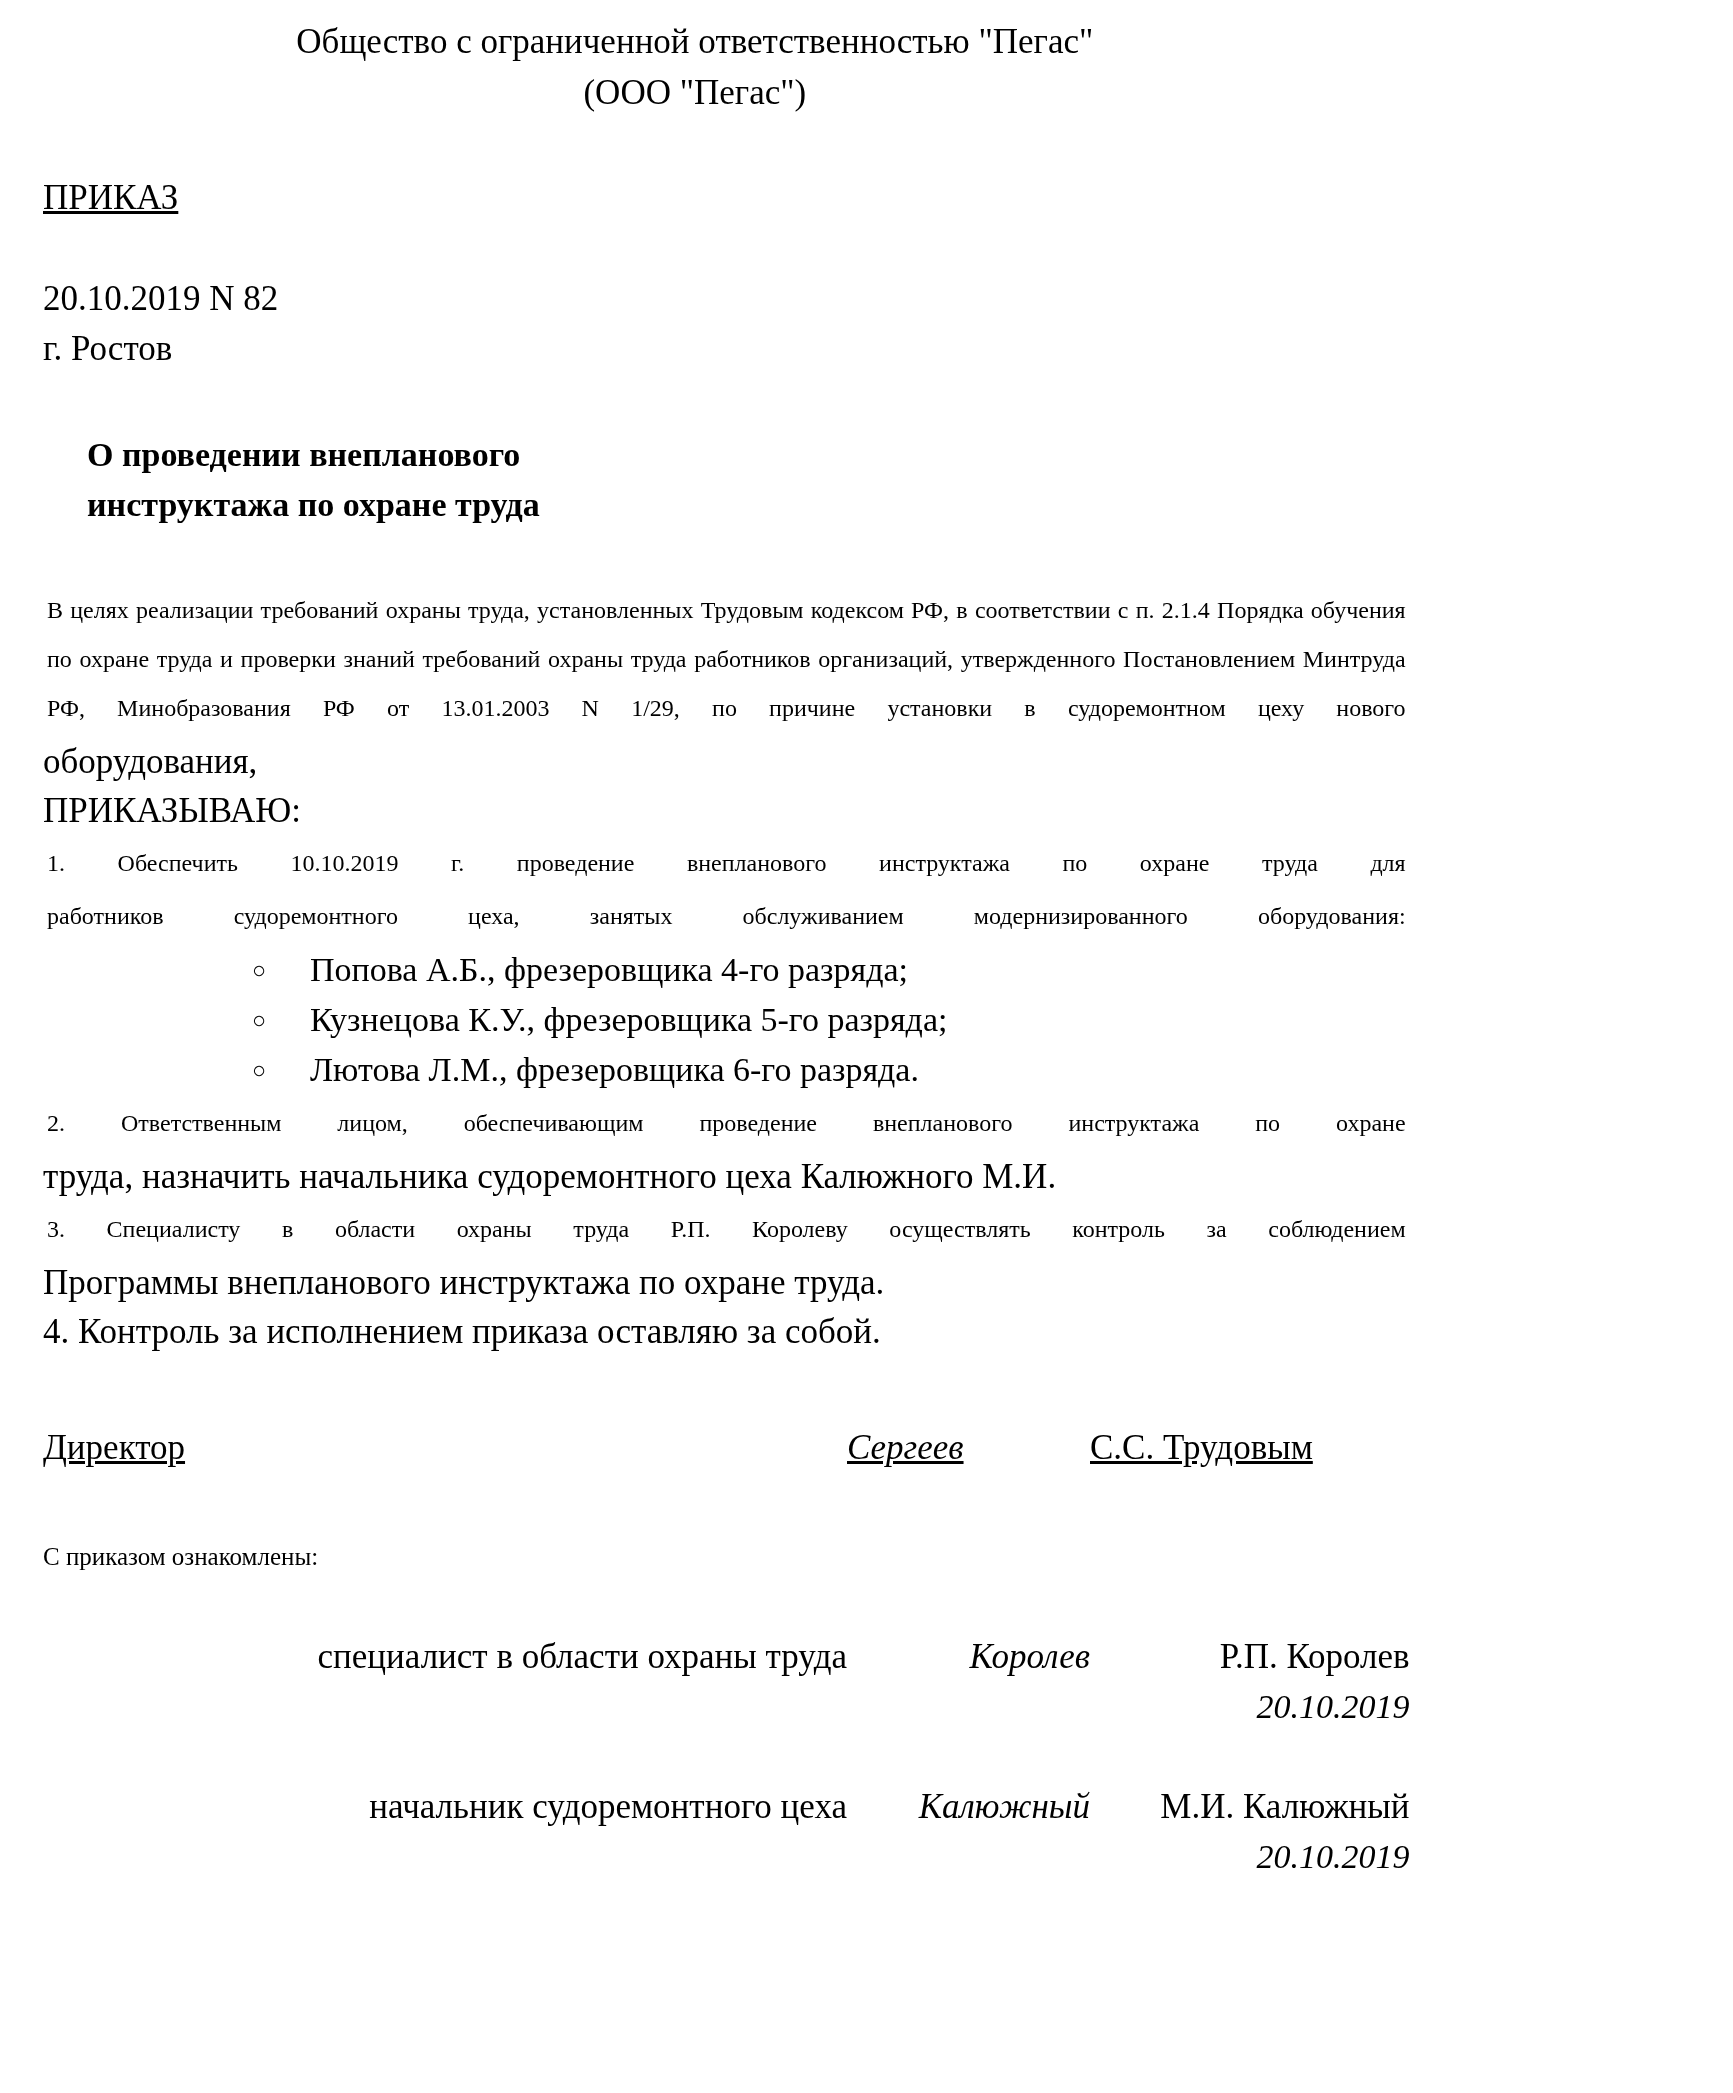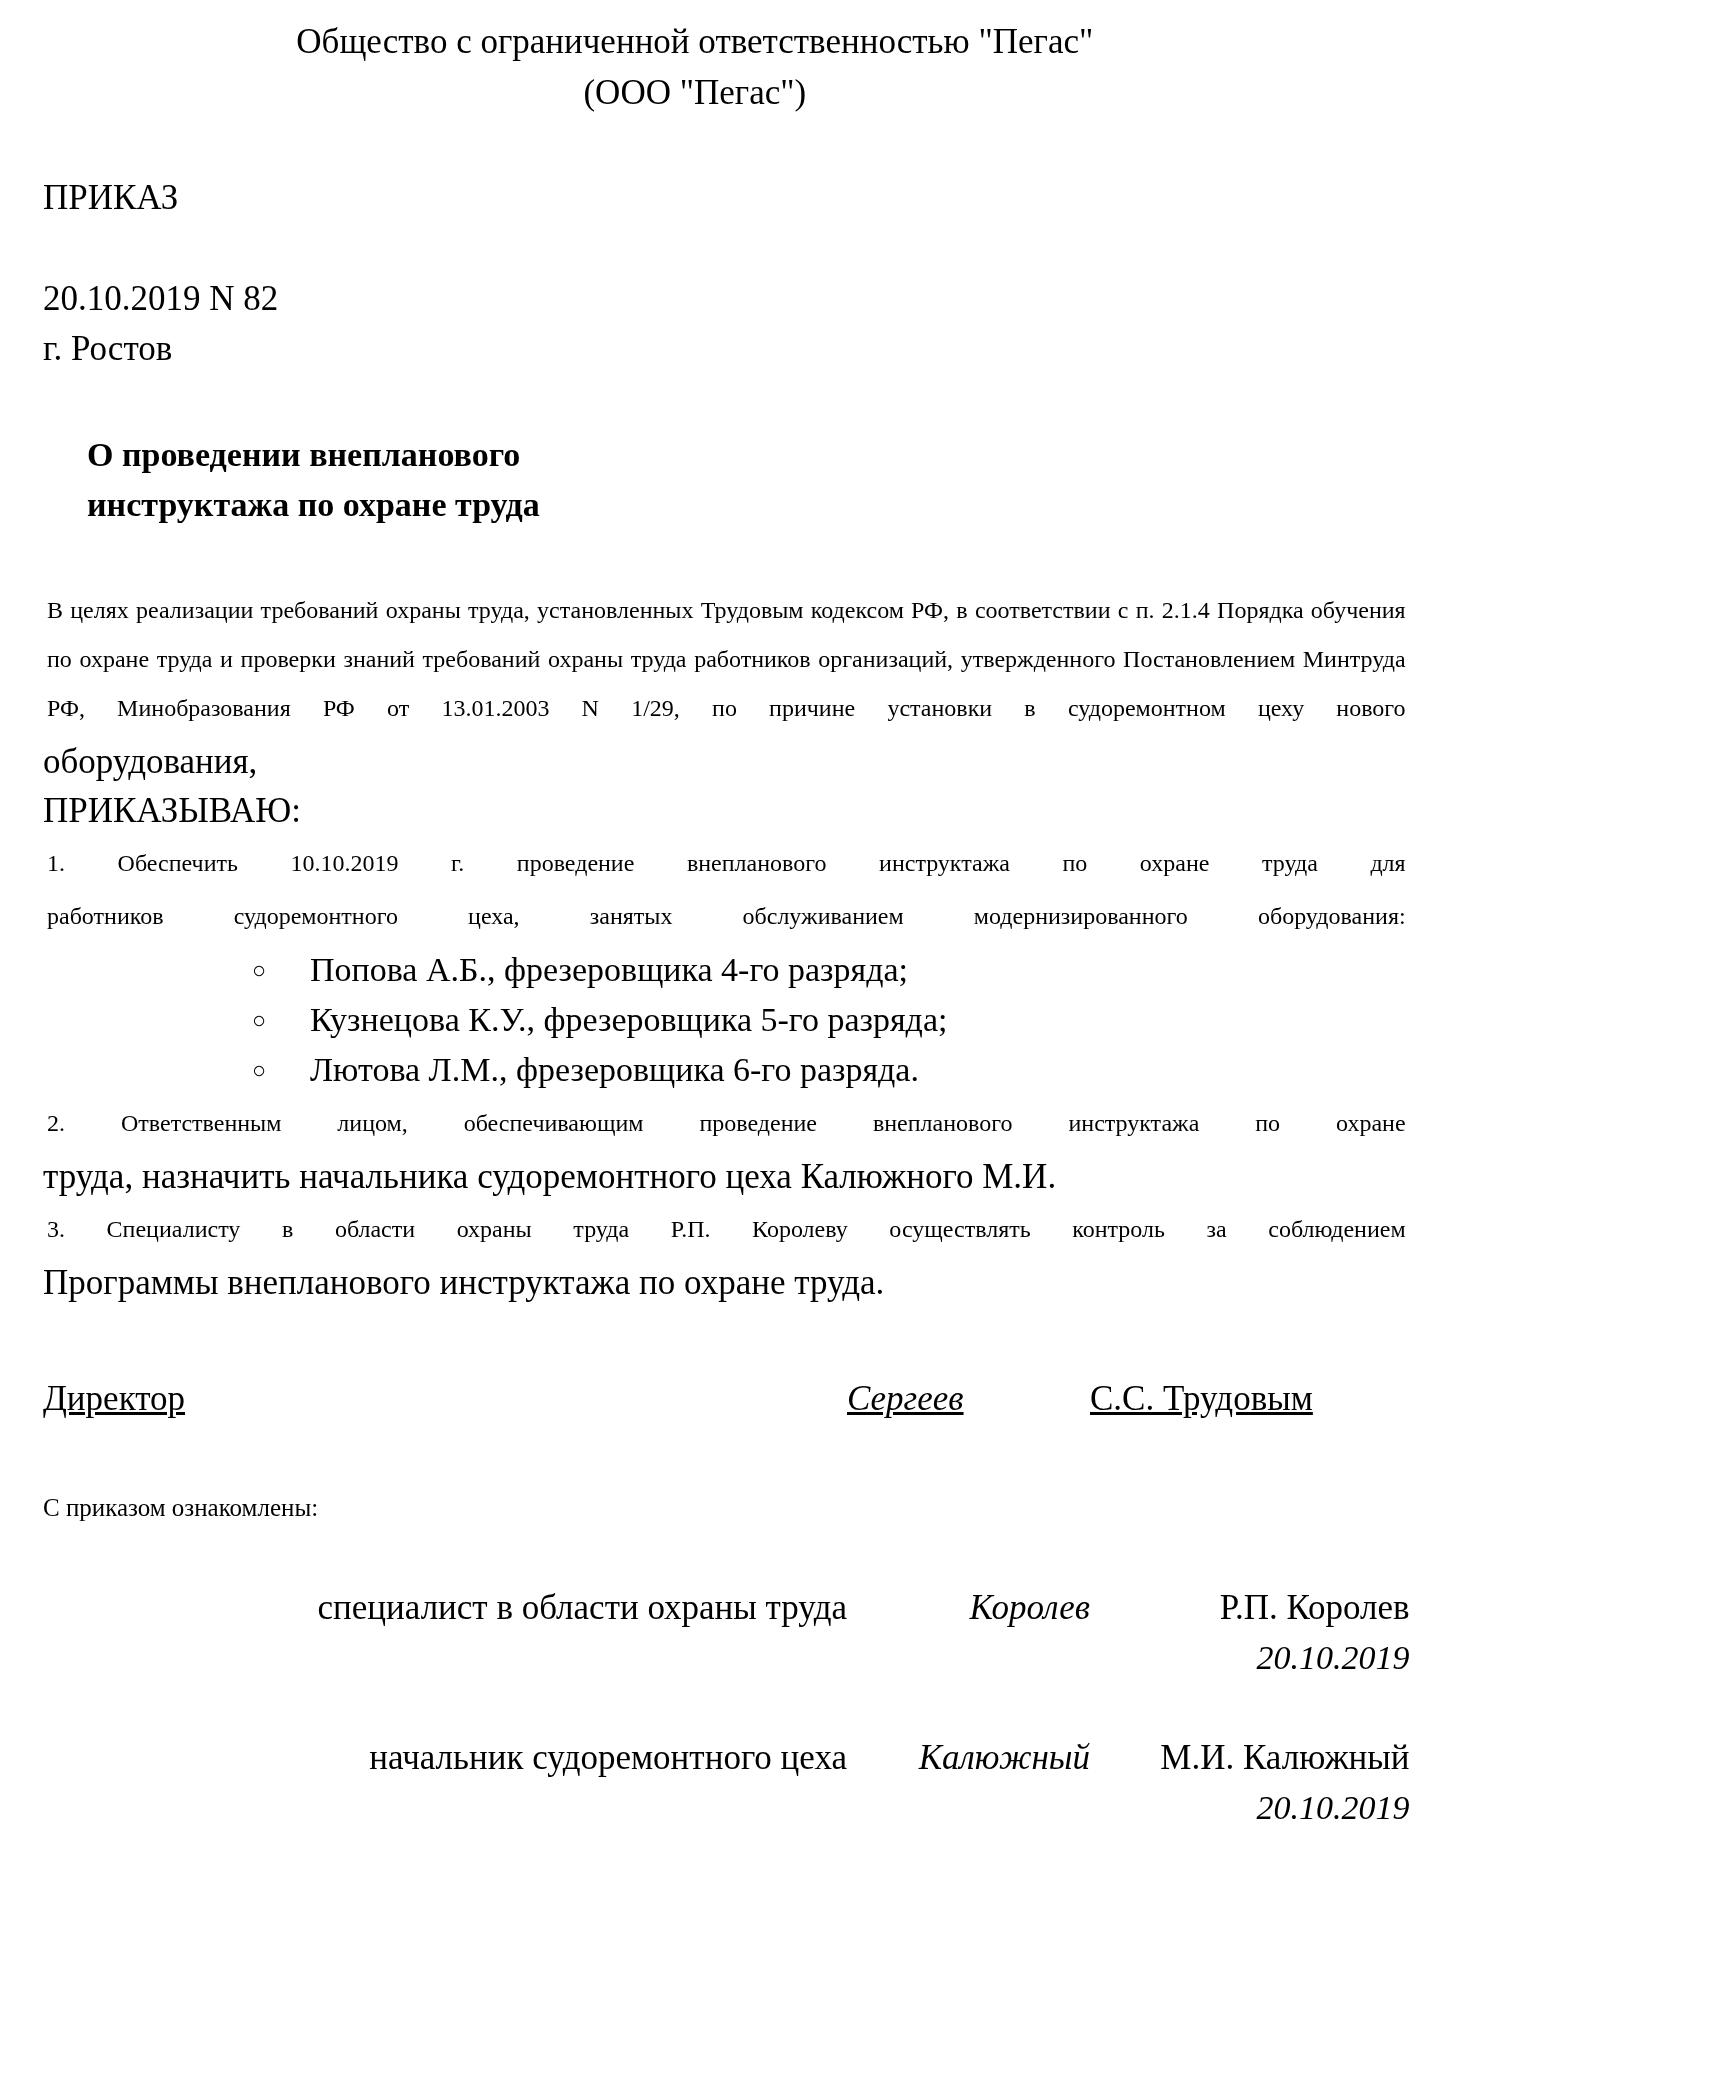--- a/index.html
+++ b/index.html
@@ -34,20 +34,21 @@
     font-size: 35px;
     line-height: 51px;
     white-space: nowrap;
   }
 
   
   .doc-kind {
     font-size: 35px;
     line-height: 44px;
     margin-top: 58px;
+    text-decoration: underline;
   }
   .meta-block {
     margin-top: 54px;
   }
   .meta-line {
     font-size: 35px;
     line-height: 50px;
   }
 
   
@@ -192,20 +193,21 @@
         <span>Лютова Л.М., фрезеровщика  6-го разряда.</span>
       </li>
     </ul>
 
     <div class="para jus-forced">2. Ответственным лицом, обеспечивающим проведение внепланового инструктажа по охране</div>
     <div class="para-tail">труда, назначить начальника судоремонтного цеха Калюжного М.И.</div>
 
     <div class="para jus-forced">3. Специалисту в области охраны труда  Р.П. Королеву осуществлять контроль за соблюдением</div>
     <div class="para-tail">Программы внепланового инструктажа по охране труда.</div>
 
+    <div class="para-tail">4. Контроль за исполнением приказа оставляю за собой.</div>
   </div>
 
   <div class="sig-block">
     <div class="sig-row">
       <span class="sig-role">Директор</span>
       <span class="sig-autograph">Сергеев</span>
       <span class="sig-name">С.С. Трудовым</span>
     </div>
   </div>
 

